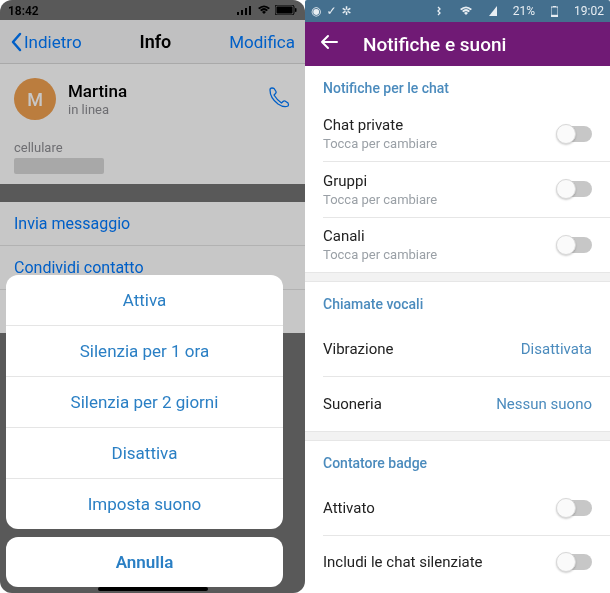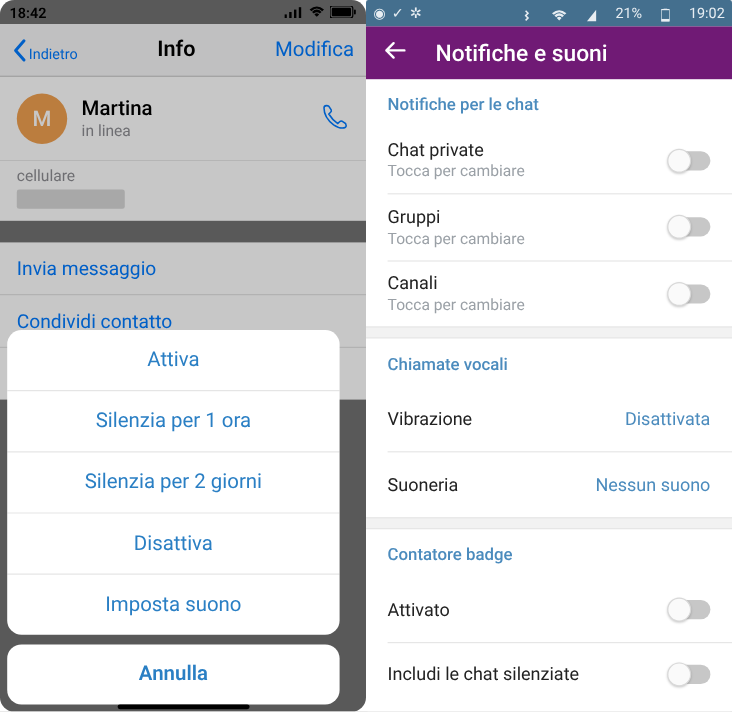--- a/index.html
+++ b/index.html
@@ -4,21 +4,21 @@
   <style>
     * { margin: 0; padding: 0; box-sizing: border-box; -webkit-font-smoothing: antialiased; }
     body { width: 610px; height: 593px; display: flex; font-family: -apple-system, BlinkMacSystemFont, "Segoe UI", Roboto, sans-serif; background: #fff; overflow: hidden; }
     
     
     .left { width: 305px; height: 593px; background: #737373; position: relative; border-radius: 12px; overflow: hidden; }
     .dim-overlay { position: absolute; inset: 0; background: rgba(0,0,0,0.22); z-index: 5; pointer-events: none; }
     .ios-status { height: 20px; display: flex; align-items: center; justify-content: space-between; padding: 2px 8px 0; font-size: 12px; font-weight: 600; color: #000; }
     .ios-status .right-icons { display: flex; align-items: center; gap: 4px; }
     .ios-nav { height: 44px; display: flex; align-items: center; justify-content: space-between; padding: 0 10px; background: #f7f7f8; border-bottom: 0.5px solid rgba(0,0,0,0.12); }
-    .ios-nav .back { display: flex; align-items: flex-end; color: #007aff; font-size: 12px; }
+    .ios-nav .back { display: flex; align-items: flex-end; color: #007aff; font-size: 17px; }
     .ios-nav .back svg { margin-right: 2px; }
     .ios-nav .title { font-size: 18px; font-weight: 600; color: #000; }
     .ios-nav .edit { color: #007aff; font-size: 17px; }
     .contact-header { display: flex; align-items: center; padding: 14px 14px 14px 14px; background: #fff; }
     .avatar { width: 42px; height: 42px; border-radius: 50%; background: #f0a050; color: #fff; display: flex; align-items: center; justify-content: center; font-size: 18px; font-weight: 500; margin-right: 12px; }
     .contact-meta { flex: 1; }
     .contact-name { font-size: 17px; font-weight: 500; color: #000; }
     .contact-status { font-size: 13px; color: #8e8e93; margin-top: 1px; }
     .call-icon { color: #007aff; }
     .field-group { margin-top: 0; background: #fff; padding: 6px 14px 10px; }
@@ -32,21 +32,21 @@
     .sheet { background: #fff; border-radius: 12px; overflow: hidden; margin-bottom: 8px; }
     .sheet-row { padding: 15px 0; text-align: center; color: #2a7fc4; font-size: 17px; border-bottom: 0.5px solid rgba(0,0,0,0.1); }
     .sheet-row:last-child { border-bottom: none; }
     .sheet-cancel { background: #fff; border-radius: 12px; padding: 15px 0; text-align: center; color: #2a7fc4; font-size: 17px; font-weight: 600; }
     .home-ind { position: absolute; bottom: 2px; left: 50%; transform: translateX(-50%); width: 110px; height: 4px; background: #000; border-radius: 3px; z-index: 20; }
     
     
     .right { width: 305px; height: 593px; background: #fff; position: relative; border-radius: 2px; overflow: hidden; }
     .android-status { height: 22px; background: #446f8e; display: flex; align-items: center; justify-content: space-between; padding: 0 6px; color: #e8eef3; font-size: 12px; }
     .android-status .left-icons { display: flex; align-items: center; gap: 5px; }
-    .android-status .right-icons { display: flex; align-items: flex-end; gap: 16px; }
+    .android-status .right-icons { display: flex; align-items: center; gap: 16px; }
     .android-header { height: 44px; background: #701a75; display: flex; align-items: center; padding: 0 14px; color: #fff; }
     .android-header .back-arrow { margin-right: 24px; }
     .android-header .title { font-size: 19px; font-weight: 500; }
     .scroll-body { height: calc(593px - 74px); overflow: hidden; }
     .section-title { padding: 14px 18px 10px; color: #4b8bbd; font-size: 14px; font-weight: 500; }
     .setting-row { display: flex; align-items: center; padding: 10px 18px 10px 18px; min-height: 54px; }
     .setting-row .text { flex: 1; }
     .setting-row .label { font-size: 15px; color: #222; }
     .setting-row .sub { font-size: 13px; color: #9aa0a6; margin-top: 2px; }
     .setting-row .value { font-size: 15px; color: #4b8bbd; }

